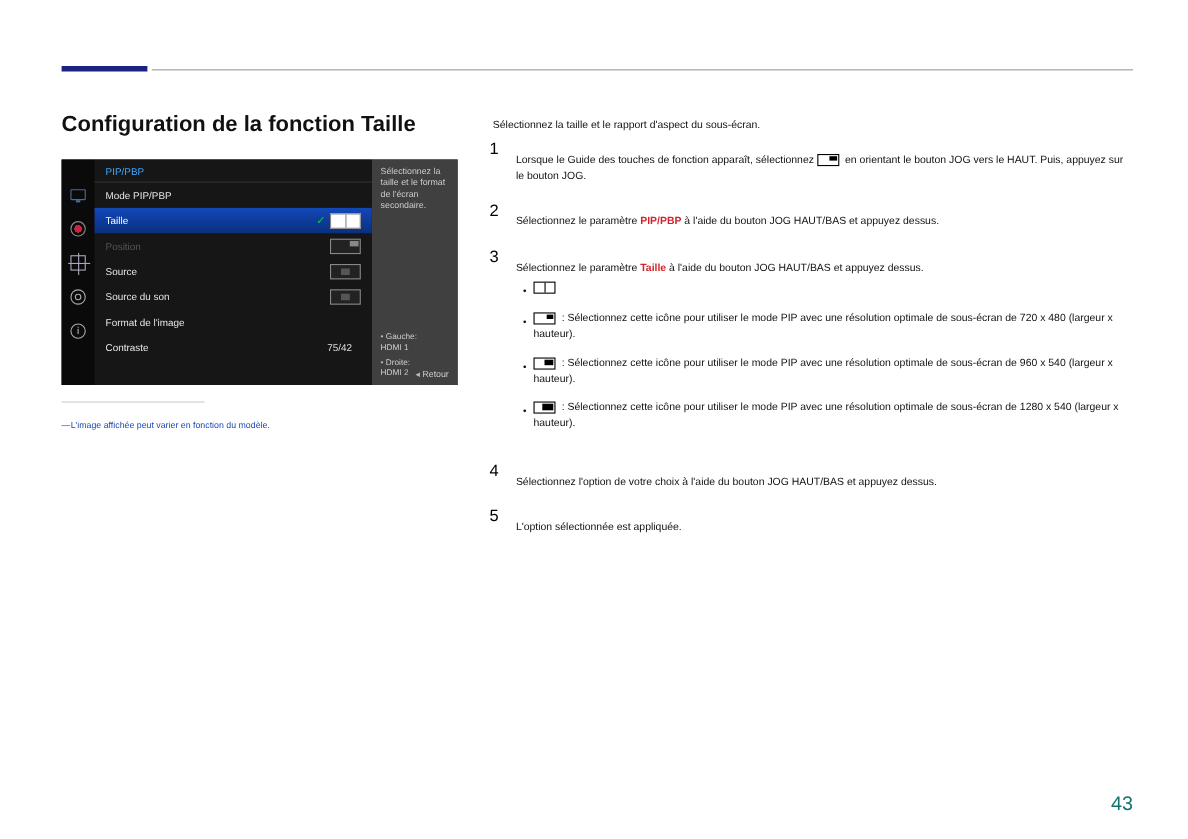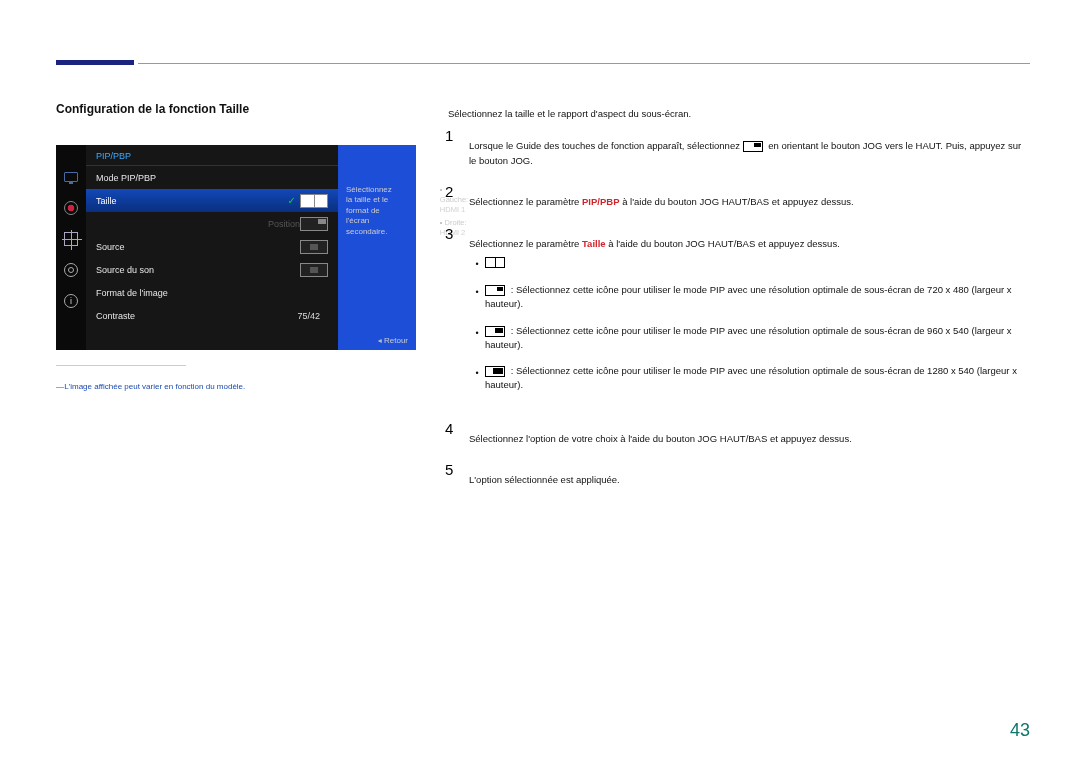--- a/index.html
+++ b/index.html
@@ -1,46 +1,46 @@
 <!DOCTYPE html>
 <html><head>
 <meta charset="utf-8">
 <style>
   * { margin: 0; padding: 0; box-sizing: border-box; }
   body { font-family: Arial, Helvetica, sans-serif; width: 1080px; height: 763px; position: relative; background: #fff; color: #000; }
   .top-accent { position: absolute; left: 56px; top: 60px; width: 78px; height: 5px; background: #1a237e; }
   .top-rule { position: absolute; left: 138px; top: 63px; right: 50px; height: 1px; background: #999; }
-  .title { position: absolute; left: 56px; top: 102px; font-size: 12px; font-weight: bold; color: #111; }
+  .title { position: absolute; left: 56px; top: 102px; font-size: 20px; font-weight: bold; color: #111; }
   .osd { position: absolute; left: 56px; top: 145px; width: 360px; height: 205px; background: #121212; color: #e6e6e6; font-size: 9px; display: flex; }
   .osd-icons { width: 30px; background: #0a0a0a; display: flex; flex-direction: column; align-items: center; padding-top: 24px; gap: 15px; }
   .osd-icons .ico { width: 16px; height: 16px; display: flex; align-items: center; justify-content: center; }
   .monitor-ico { width: 14px; height: 10px; border: 1px solid #4a6aa5; border-radius: 1px; position: relative; }
   .monitor-ico::after { content: ""; position: absolute; bottom: -3px; left: 4px; width: 4px; height: 2px; background: #4a6aa5; }
   .circle-ico { width: 14px; height: 14px; border-radius: 50%; background: radial-gradient(circle, #cc2244 40%, transparent 42%); border: 1px solid #888; }
   .target-ico { width: 14px; height: 14px; border: 1px solid #a8a8c0; position: relative; }
   .target-ico::before { content:""; position:absolute; left:50%; top:-3px; width:1px; height:20px; background:#a8a8c0; }
   .target-ico::after  { content:""; position:absolute; top:50%; left:-3px; height:1px; width:20px; background:#a8a8c0; }
   .gear-ico { width:14px; height:14px; border-radius:50%; border:1px solid #aaa; position:relative; }
   .gear-ico::before { content:""; position:absolute; inset:3px; border-radius:50%; border:1px solid #aaa; }
   .info-ico { width:14px; height:14px; border-radius:50%; border:1px solid #aaa; display:flex; align-items:center; justify-content:center; font-size:9px; color:#ccc; }
   .osd-list { flex: 1; background: #161616; padding: 0; position: relative; }
   .osd-header { color: #3da8ff; padding: 6px 10px 4px; font-size: 9px; border-bottom: 1px solid #333; }
   .osd-row { display: flex; align-items: center; padding: 5px 10px; height: 23px; position: relative; }
   .osd-row.highlight { background: linear-gradient(180deg,#1248b8,#0a2f7e); }
   .osd-row .label { flex: 1; color: #e6e6e6; font-size: 9px; }
-  .osd-row.dim .label { color: #555; text-align: right; }
+  .osd-row.dim .label { color: #555; }
   .osd-row.highlight .label { color: #fff; font-weight: 500; }
   .val-box { width: 28px; height: 14px; border: 1px solid #888; background: #222; position: relative; display:inline-flex; align-items:center; justify-content:center; }
   .val-box.sel { background: #fff; }
   .pip-center { width:8px; height:6px; background:#555; }
   .pip-tr { position:absolute; right:1px; top:1px; width:8px; height:5px; background:#888; }
   .pip-split::before { content:""; position:absolute; left:50%; top:0; width:1px; height:100%; background:#888; }
   .val-num { color:#ddd; font-size:9px; padding-right: 8px; text-align:right; width:80px; }
-  .osd-right { width: 78px; background: #1d4ed8; padding: 40px 8px 6px; font-size: 8px; color: #ccc; line-height: 1.3; display:flex; flex-direction:row; justify-content:space-between; }
-  .osd-right-bottom { font-size: 7.5px; margin-left: 48px; }
+  .osd-right { width: 78px; background: #404040; padding: 6px 8px 6px; font-size: 8px; color: #ccc; line-height: 1.3; display:flex; flex-direction:column; justify-content:space-between; }
+  .osd-right-bottom { font-size: 7.5px; }
   .osd-right-bottom .side-line { color:#bbb; }
   .osd-right-bottom .side-val { color:#d0d0d0; }
   .osd-footer { position:absolute; right:8px; bottom:4px; font-size:8px; color:#ccc; }
   .osd-footer::before { content: "◂ "; color:#bbb; }
   .chk { color:#06d933; font-size:10px; margin-right:4px; display:inline-block; }
   .sep { position:absolute; left:56px; top:365px; width:130px; height:1px; background:#ccc; }
   .note { position:absolute; left:56px; top:382px; font-size:8px; color:#1a4bb3; }
   .note::before { content: "― "; letter-spacing:-1px; }
   .intro { position:absolute; left:448px; top:108px; right:50px; font-size:9.5px; color:#111; }
   .steps { position:absolute; left:445px; top:126px; right:50px; }

